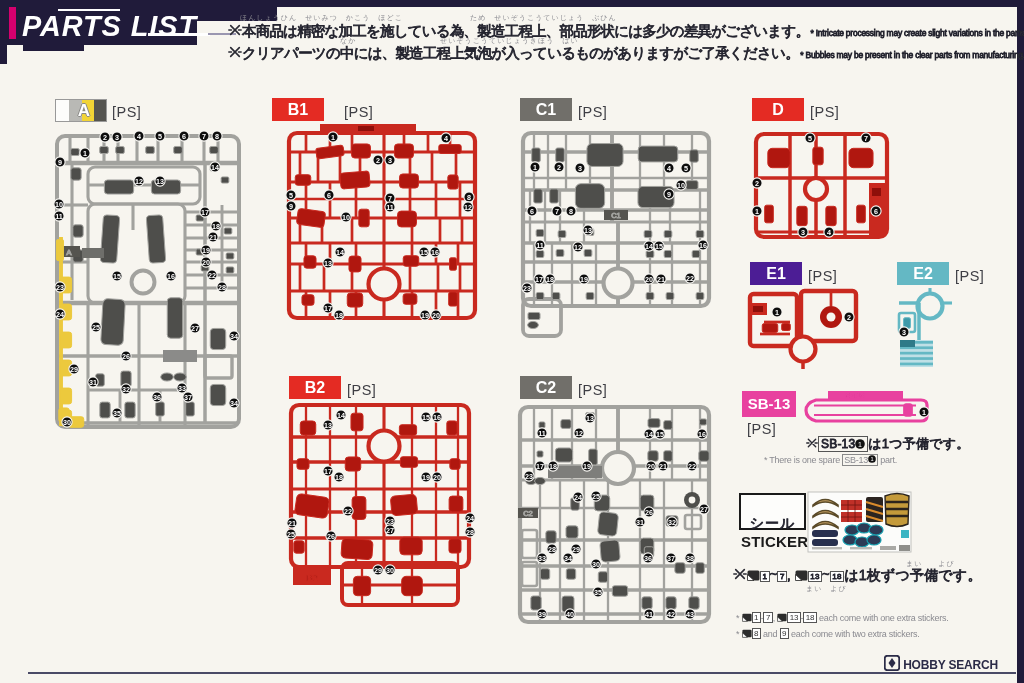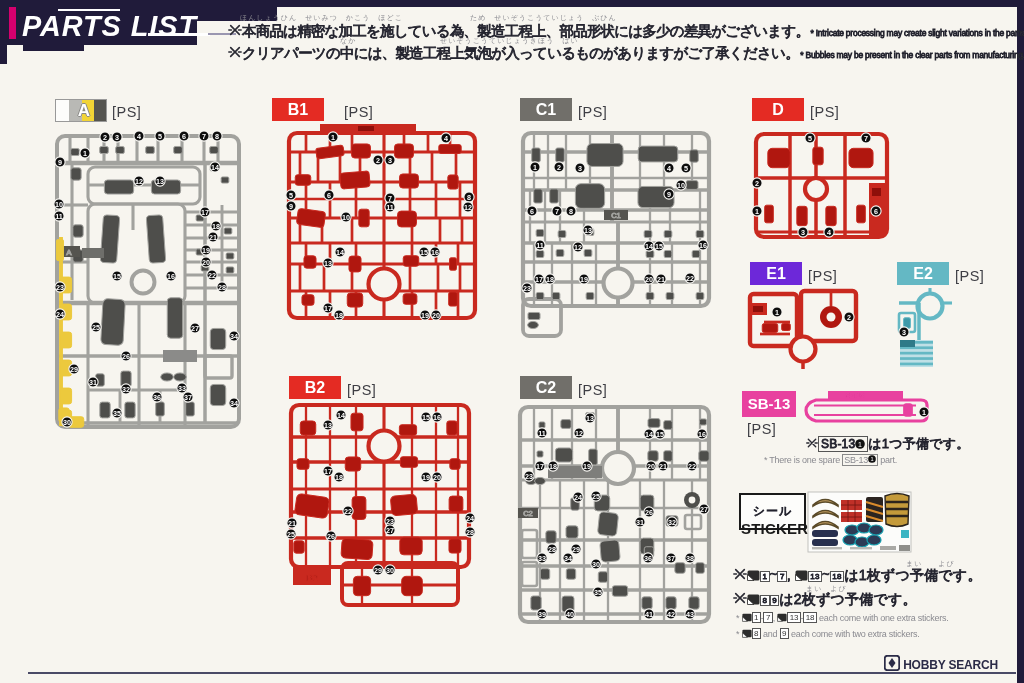--- a/index.html
+++ b/index.html
@@ -53,64 +53,55 @@
     <div class="lbl" style="left:272px;top:98px;background:#e42b23;color:#fff">B1</div>
     <div class="ps" style="left:344px;top:104px">[PS]</div>
     <div class="lbl" style="left:520px;top:98px;background:#716f6a;color:#fff">C1</div>
     <div class="ps" style="left:578px;top:104px">[PS]</div>
     <div class="lbl" style="left:752px;top:98px;background:#e42b23;color:#fff">D</div>
     <div class="ps" style="left:810px;top:104px">[PS]</div>
     <div class="lbl" style="left:289px;top:376px;background:#e42b23;color:#fff">B2</div>
     <div class="ps" style="left:347px;top:382px">[PS]</div>
     <div class="lbl" style="left:520px;top:376px;background:#716f6a;color:#fff">C2</div>
     <div class="ps" style="left:578px;top:382px">[PS]</div>
-    <div class="lbl" style="left:750px;top:262px;background:#6d28d9;color:#fff">E1</div>
+    <div class="lbl" style="left:750px;top:262px;background:#4c1d95;color:#fff">E1</div>
     <div class="ps" style="left:808px;top:268px">[PS]</div>
     <div class="lbl" style="left:897px;top:262px;background:#64b8c4;color:#fff">E2</div>
     <div class="ps" style="left:955px;top:268px">[PS]</div>
     <div class="lbl" style="left:742px;top:391px;width:54px;height:26px;background:#e8419f;font-size:15px;line-height:26px">SB-13</div>
     <div class="ps" style="left:747px;top:421px">[PS]</div>
     <div class="abs jp" style="left:806px;top:435px;font-size:13px"><svg width="12" height="12" viewBox="0 0 13 13" style="vertical-align:-1px">
         <g stroke="#2a2a33" stroke-width="1.5" stroke-linecap="round">
           <path d="M2.5 2.5 L10.5 10.5 M10.5 2.5 L2.5 10.5"></path>
           <path d="M0.8 6.5 H3.2 M9.8 6.5 H12.2"></path>
         </g>
       </svg><span style="border:1px solid #555;padding:0 2px;font-size:12px">SB-13<svg width="10" height="10" viewBox="0 0 10 10" style="vertical-align:-1px">
           <circle cx="5" cy="5" r="4.8" fill="#111"></circle>
           <text x="5" y="7.6" font-size="7" fill="#fff" text-anchor="middle">1</text>
         </svg></span>は1つ予備です。</div>
     <div class="abs en" style="left:764px;top:455px;font-size:9px">* There is one spare <span style="border:1px solid #888;padding:0 1px">SB-13<svg width="8" height="8" viewBox="0 0 10 10">
           <circle cx="5" cy="5" r="4.8" fill="#111"></circle>
           <text x="5" y="7.8" font-size="7" fill="#fff" text-anchor="middle">1</text>
         </svg></span> part.</div>
     <div class="abs" style="left:739px;top:493px;width:67px;height:37px;border:2px solid #1a1a1a;background:#fdfdfb;text-align:center">
-      <div class="jp" style="font-size:12px;margin-top:8px;letter-spacing:1px">シール</div>
+      <div class="jp" style="font-size:14px;margin-top:20px;letter-spacing:1px">シール</div>
       <div style="font-size:15px;font-weight:bold;color:#1a1a1a;letter-spacing:0.2px">STICKERS</div>
     </div>
     <div class="abs jp" style="left:733px;top:566px;font-size:14px"><svg width="14" height="14" viewBox="0 0 13 13" style="vertical-align:-1px">
         <g stroke="#2a2a33" stroke-width="1.5" stroke-linecap="round">
           <path d="M2.5 2.5 L10.5 10.5 M10.5 2.5 L2.5 10.5"></path>
           <path d="M0.8 6.5 H3.2 M9.8 6.5 H12.2"></path>
         </g>
       </svg><svg width="13" height="11" viewBox="0 0 13 11" style="vertical-align:-1px">
         <rect x="0.5" y="0.5" width="12" height="10" rx="1.5" fill="#2c2c2c"></rect>
         <path d="M0.5 10.5 L7 10.5 L0.5 4.5 Z" fill="#fff" stroke="#2c2c2c" stroke-width="0.8"></path>
       </svg><span style="display:inline-block;border:1px solid #555;background:#fff;font-size:8px;color:#333;padding:0 1.5px;min-width:7px;text-align:center;vertical-align:1px">1</span><span style="font-size:13px;vertical-align:2px">~</span><span style="display:inline-block;border:1px solid #555;background:#fff;font-size:8px;color:#333;padding:0 1.5px;min-width:7px;text-align:center;vertical-align:1px">7</span><span style="font-size:13px">, </span><svg width="13" height="11" viewBox="0 0 13 11" style="vertical-align:-1px">
         <rect x="0.5" y="0.5" width="12" height="10" rx="1.5" fill="#2c2c2c"></rect>
         <path d="M0.5 10.5 L7 10.5 L0.5 4.5 Z" fill="#fff" stroke="#2c2c2c" stroke-width="0.8"></path>
       </svg><span style="display:inline-block;border:1px solid #555;background:#fff;font-size:8px;color:#333;padding:0 1.5px;min-width:7px;text-align:center;vertical-align:1px">13</span><span style="font-size:13px;vertical-align:2px">~</span><span style="display:inline-block;border:1px solid #555;background:#fff;font-size:8px;color:#333;padding:0 1.5px;min-width:7px;text-align:center;vertical-align:1px">18</span>は1枚ずつ予備です。</div>
-    <div class="abs jp" style="left:733px;top:591px;font-size:14px"><svg width="14" height="14" viewBox="0 0 13 13" style="vertical-align:-1px">
-        <g stroke="#2a2a33" stroke-width="1.5" stroke-linecap="round">
-          <path d="M2.5 2.5 L10.5 10.5 M10.5 2.5 L2.5 10.5"></path>
-          <path d="M0.8 6.5 H3.2 M9.8 6.5 H12.2"></path>
-        </g>
-      </svg><svg width="13" height="11" viewBox="0 0 13 11" style="vertical-align:-1px">
-        <rect x="0.5" y="0.5" width="12" height="10" rx="1.5" fill="#2c2c2c"></rect>
-        <path d="M0.5 10.5 L7 10.5 L0.5 4.5 Z" fill="#fff" stroke="#2c2c2c" stroke-width="0.8"></path>
-      </svg><span style="display:inline-block;border:1px solid #555;background:#fff;font-size:8px;color:#333;padding:0 1.5px;min-width:7px;text-align:center;vertical-align:1px">8</span><span style="display:inline-block;border:1px solid #555;background:#fff;font-size:8px;color:#333;padding:0 1.5px;min-width:7px;text-align:center;vertical-align:1px">9</span>は2枚ずつ予備です。</div>
     <div class="abs en" style="left:736px;top:612px;font-size:9px">* <svg width="10" height="9" viewBox="0 0 13 11" style="vertical-align:-1px">
         <rect x="0.5" y="0.5" width="12" height="10" rx="1.5" fill="#2c2c2c"></rect>
         <path d="M0.5 10.5 L7 10.5 L0.5 4.5 Z" fill="#fff" stroke="#2c2c2c" stroke-width="0.8"></path>
       </svg><span style="display:inline-block;border:1px solid #555;background:#fff;font-size:8px;color:#333;padding:0 1.5px;min-width:7px;text-align:center;vertical-align:1px">1</span>-<span style="display:inline-block;border:1px solid #555;background:#fff;font-size:8px;color:#333;padding:0 1.5px;min-width:7px;text-align:center;vertical-align:1px">7</span>, <svg width="10" height="9" viewBox="0 0 13 11" style="vertical-align:-1px">
         <rect x="0.5" y="0.5" width="12" height="10" rx="1.5" fill="#2c2c2c"></rect>
         <path d="M0.5 10.5 L7 10.5 L0.5 4.5 Z" fill="#fff" stroke="#2c2c2c" stroke-width="0.8"></path>
       </svg><span style="display:inline-block;border:1px solid #555;background:#fff;font-size:8px;color:#333;padding:0 1.5px;min-width:7px;text-align:center;vertical-align:1px">13</span>-<span style="display:inline-block;border:1px solid #555;background:#fff;font-size:8px;color:#333;padding:0 1.5px;min-width:7px;text-align:center;vertical-align:1px">18</span> each come with one extra stickers.</div>
     <div class="abs en" style="left:736px;top:628px;font-size:9px">* <svg width="10" height="9" viewBox="0 0 13 11" style="vertical-align:-1px">
         <rect x="0.5" y="0.5" width="12" height="10" rx="1.5" fill="#2c2c2c"></rect>
         <path d="M0.5 10.5 L7 10.5 L0.5 4.5 Z" fill="#fff" stroke="#2c2c2c" stroke-width="0.8"></path>

